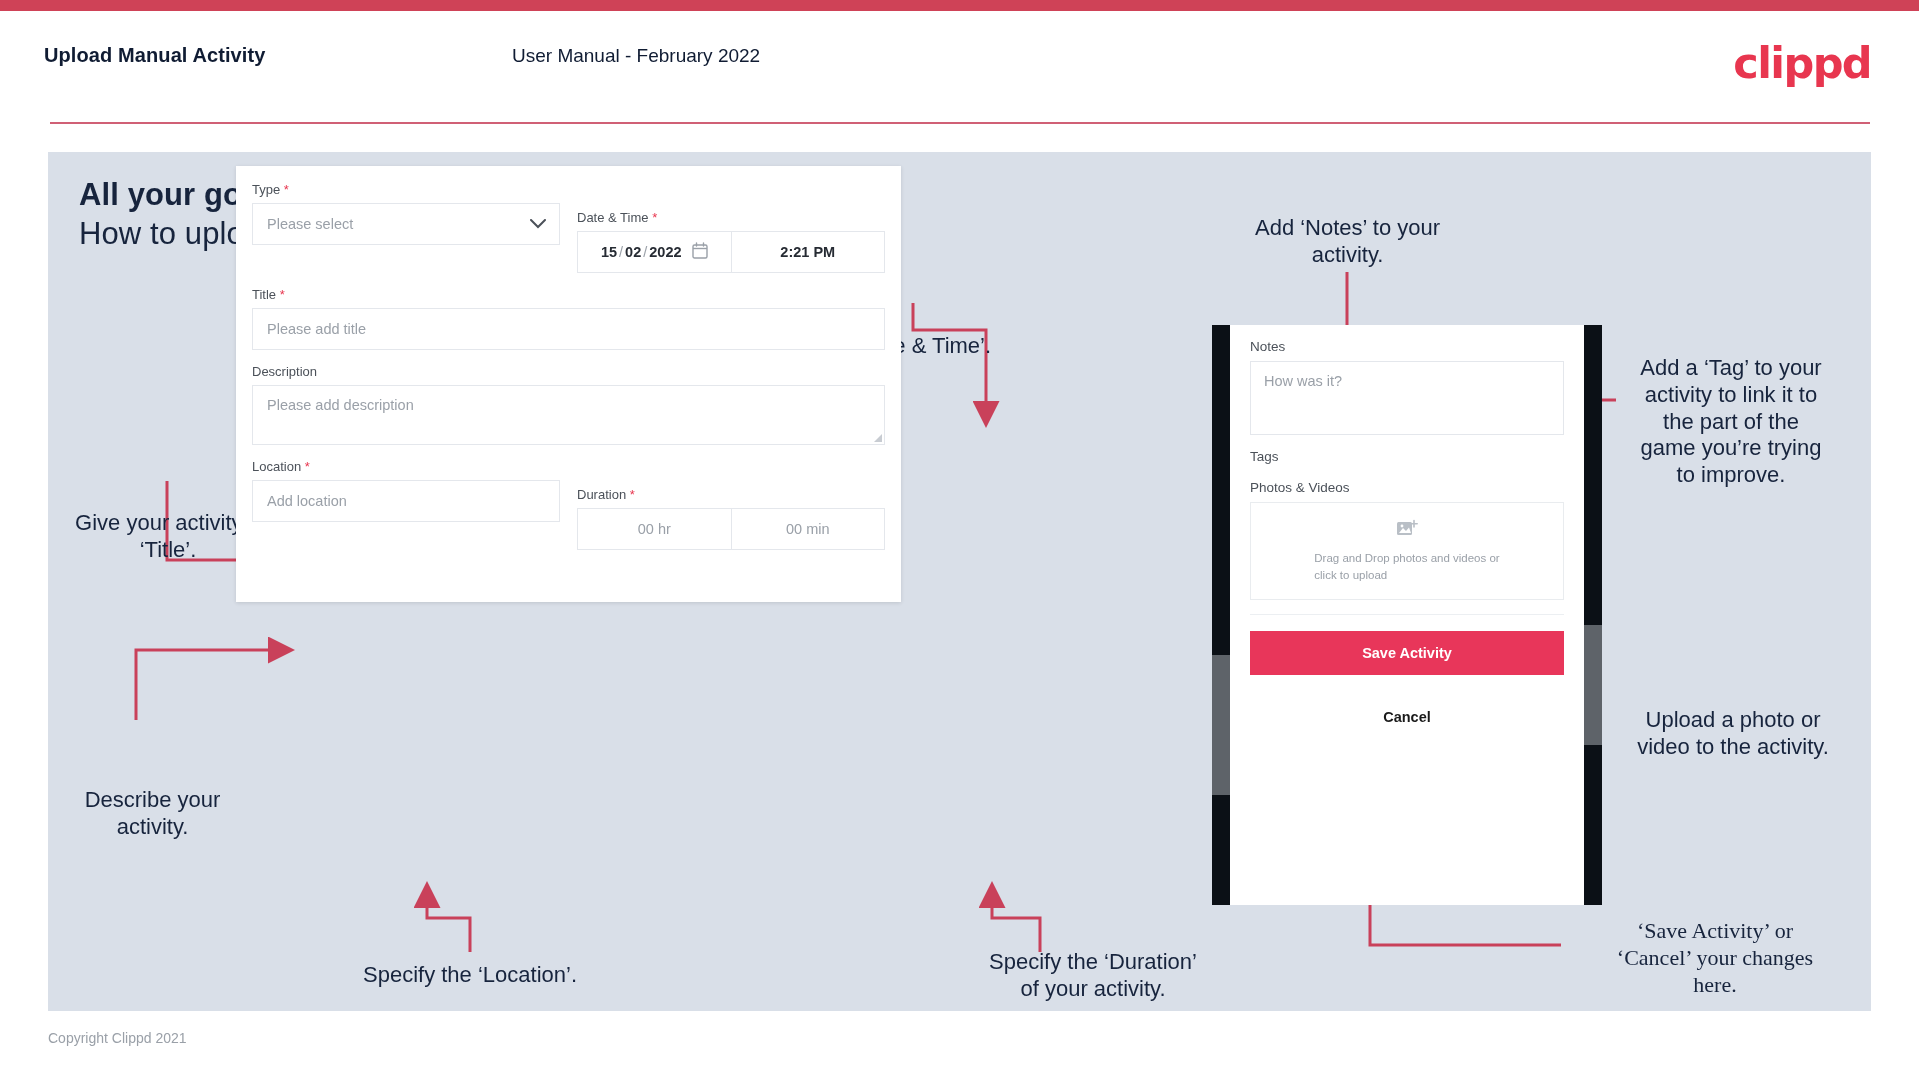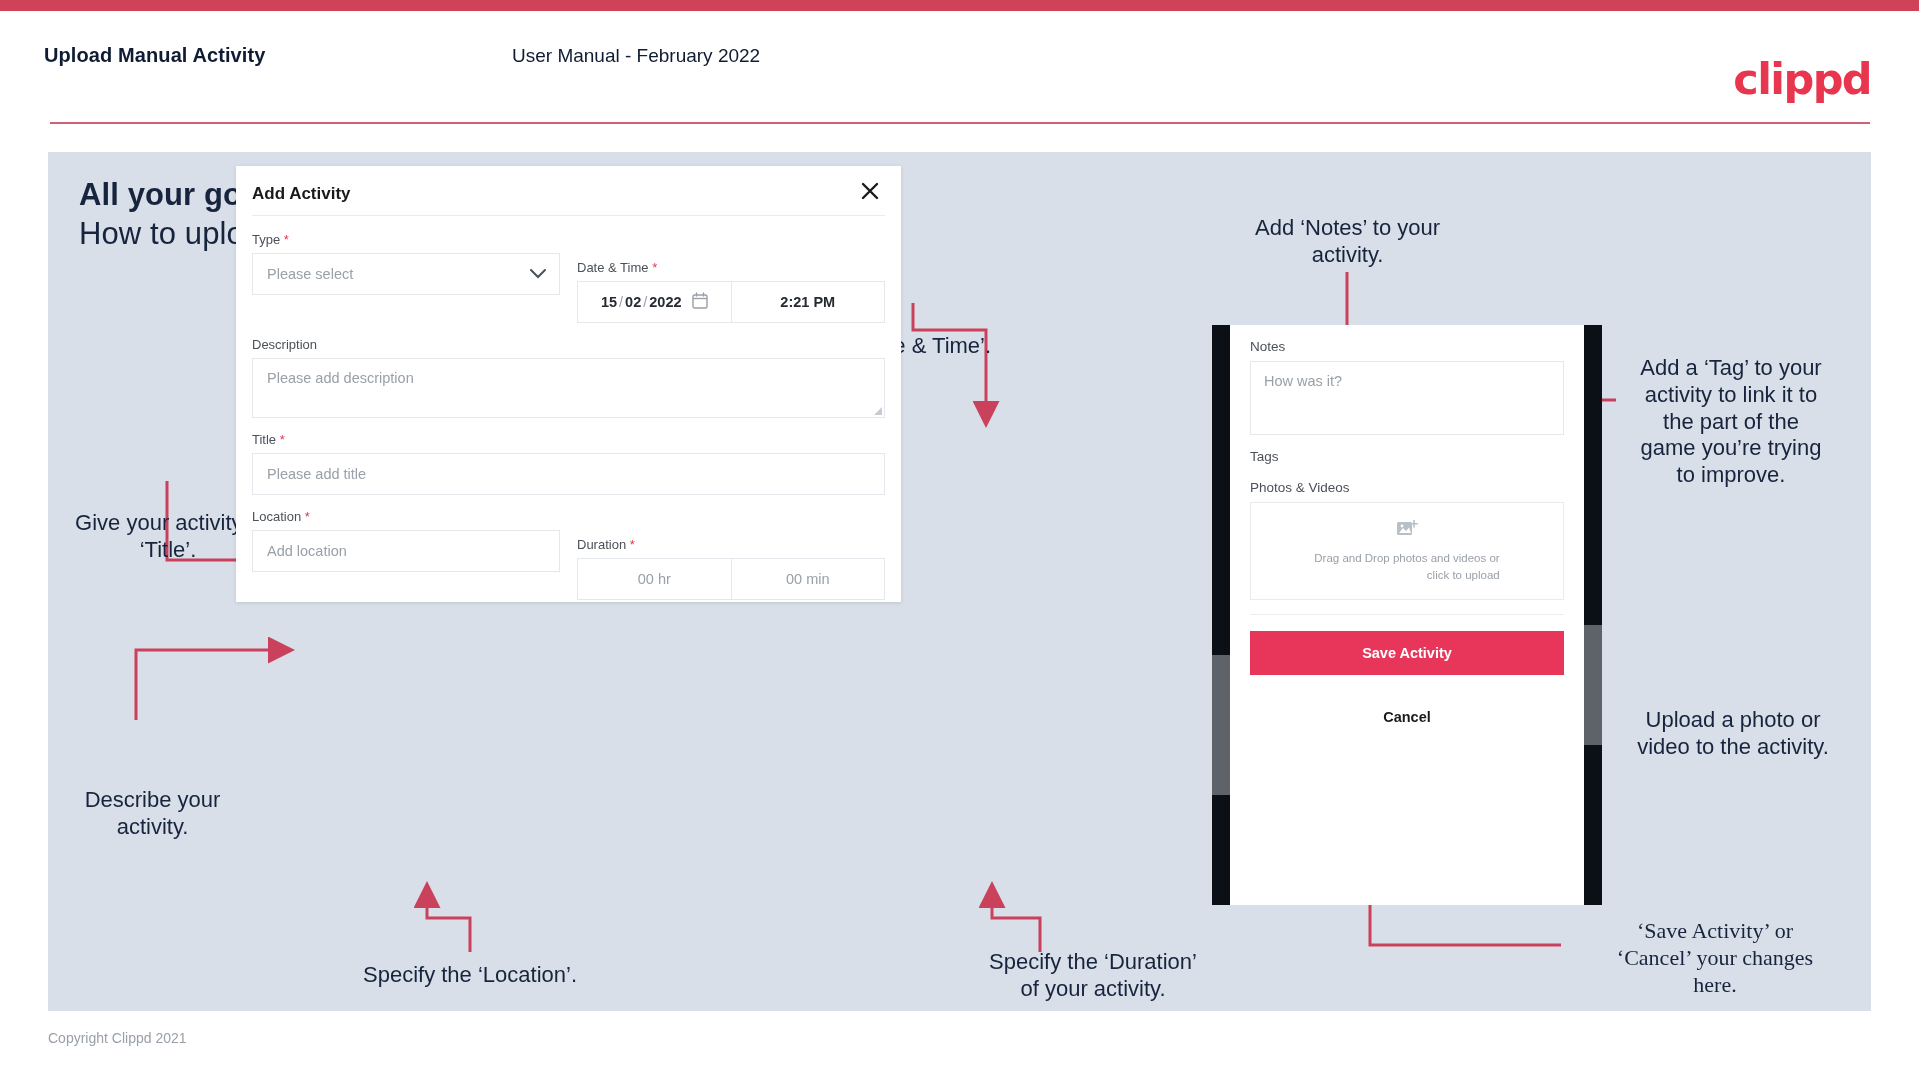--- a/index.html
+++ b/index.html
@@ -26,21 +26,21 @@
   .hdr-left {
     position: absolute; left: 44px; top: 44px;
     font-size: 20px; font-weight: 700; color: #101c33;
     letter-spacing: .1px;
   }
   .hdr-center {
     position: absolute; left: 512px; top: 45px;
     font-size: 19px; font-weight: 400; color: #101c33;
   }
   .logo {
-    position: absolute; right: 48px; top: 54px;
+    position: absolute; right: 48px; top: 38px;
     font-size: 43px; font-weight: 700; color: #e8364f;
     letter-spacing: -1.6px;
     font-family: "DejaVu Sans", sans-serif;
   }
   .hdr-rule {
     position: absolute; left: 50px; top: 122px;
     width: 1820px; height: 2px; background: #d06075;
   }
 
   
@@ -187,21 +187,21 @@
     height: 38px; border: 1px solid #e4e7ec; background: #fafbfc;
     display: flex; align-items: center; justify-content: center;
     font-size: 14px; font-weight: 700; color: #1a1a1a;
   }
   .dropzone {
     height: 98px; border: 1px solid #e9ecef;
     display: flex; flex-direction: column; align-items: center;
     justify-content: center; gap: 7px;
   }
   .dz-text {
-    font-size: 11.5px; color: #9aa0a8; text-align: right;
+    font-size: 11.5px; color: #9aa0a8; text-align: left;
     line-height: 1.45;
   }
   .ph-divider { height: 1px; background: #eceff2; margin: 14px 0 16px 0; }
   .save-btn {
     height: 44px; background: #e8365a; color: #fff;
     display: flex; align-items: center; justify-content: center;
     font-size: 14.5px; font-weight: 700; cursor: pointer;
   }
   .cancel-btn {
     height: 44px; margin-top: 20px;
@@ -288,28 +288,20 @@
 to improve.</div>
 
   <div class="anno" style="left:1620px; top:707px; width:226px;">Upload a photo or
 video to the activity.</div>
 
   <div class="anno" style="left:1570px; top:918px; width:290px;font-family:Liberation Serif, serif;">‘Save Activity’ or
 ‘Cancel’ your changes
 here.</div>
 
   <div class="modal">
-    <div class="modal-head">
-      <div class="modal-title">Add Activity</div>
-      <div class="modal-close">
-        <svg width="26" height="26" viewBox="0 0 26 26">
-          <path d="M6,6 L20,20 M20,6 L6,20" stroke="#1a1a1a" stroke-width="2.4" stroke-linecap="round"></path>
-        </svg>
-      </div>
-    </div>
 
     <div class="modal-body">
 
       <div class="row">
         <div class="col-l">
           <label class="fld-label">
             <span>Type</span>
             <span class="req">*</span>
           </label>
           <div class="select-wrap">
@@ -344,34 +336,34 @@
                 </svg>
               </span>
             </div>
             <div class="dt-time">2:21 PM</div>
           </div>
         </div>
       </div>
 
       <div style="margin-top:14px;">
         <label class="fld-label">
-          <span>Description</span>
-        </label>
-        <div class="ta full">
-          <span>Please add description</span>
-        </div>
-      </div>
-
-      <div style="margin-top:14px;">
-        <label class="fld-label">
           <span>Title</span>
           <span class="req">*</span>
         </label>
         <div class="inp full">
           <span>Please add title</span>
+        </div>
+      </div>
+
+      <div style="margin-top:14px;">
+        <label class="fld-label">
+          <span>Description</span>
+        </label>
+        <div class="ta full">
+          <span>Please add description</span>
         </div>
       </div>
 
       <div class="row" style="margin-top:14px;">
         <div class="col-l">
           <label class="fld-label">
             <span>Location</span>
             <span class="req">*</span>
           </label>
           <div class="inp">

